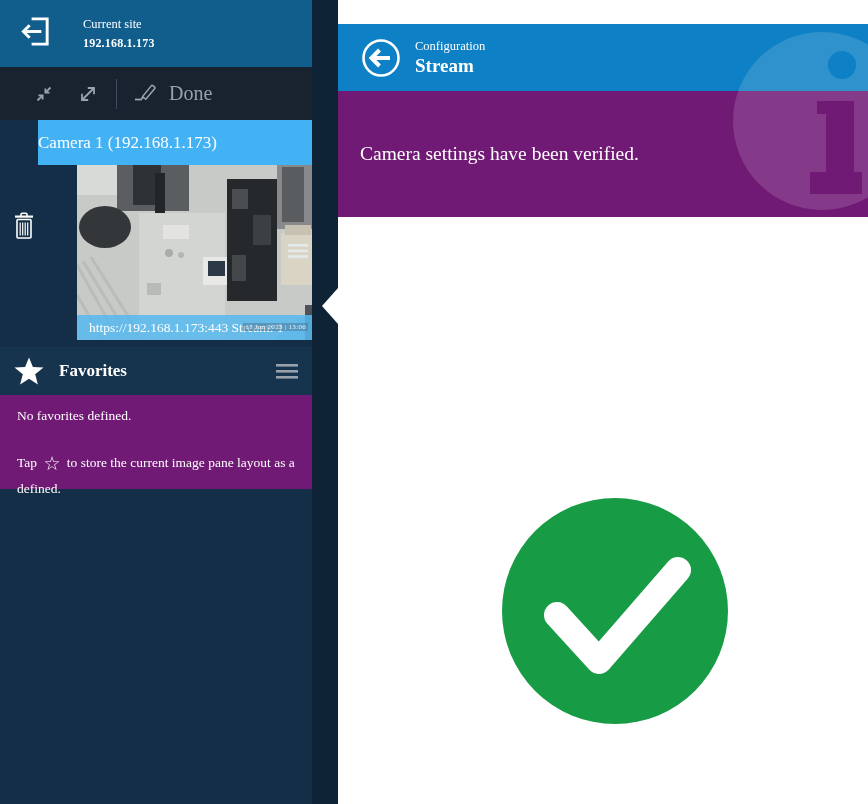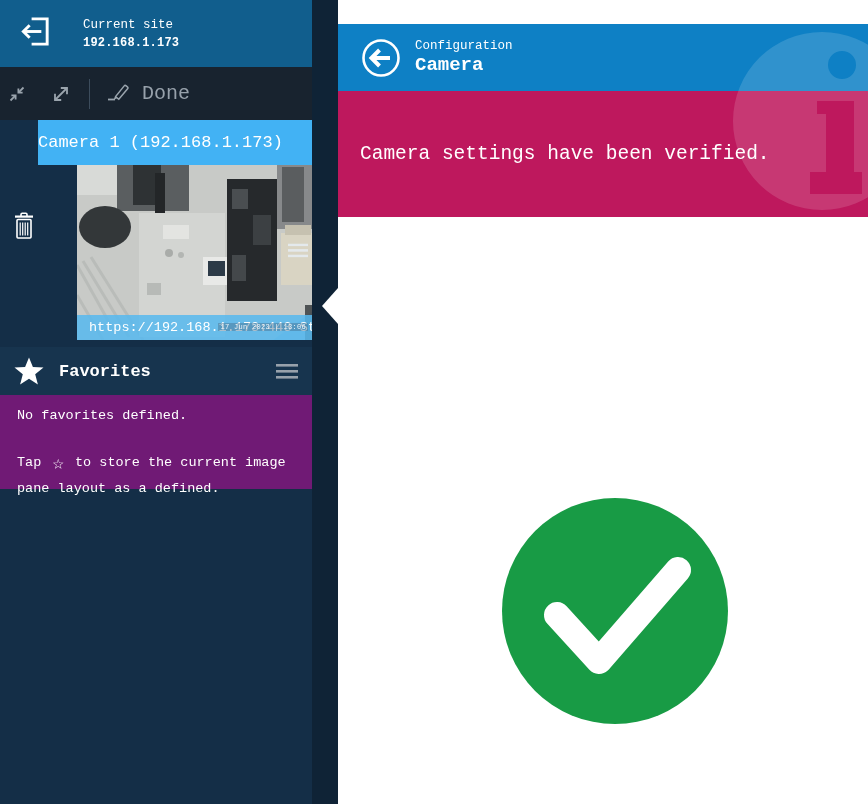--- a/index.html
+++ b/index.html
@@ -1,31 +1,31 @@
 <!DOCTYPE html>
 <html><head>
 <meta charset="utf-8">
 <style>
   * { margin:0; padding:0; box-sizing:border-box; }
   html,body { background:#e8e8e8; }
   .app {
     width:868px; height:804px; position:relative; display:flex; overflow:hidden;
-    font-family:Liberation Mono, monospace; background:#fff;
+    font-family:Liberation Serif, serif; background:#fff;
   }
   
   .sidebar { width:338px; height:100%; background:#0f2336; position:relative; flex:none; z-index:1; }
   .side-col { position:absolute; left:0; top:0; width:312px; height:100%; background:#142e47; }
   .site-header {
     height:67px; background:#115e8d; display:flex; align-items:center;
     padding-left:18px; cursor:pointer;
   }
   .site-text { margin-left:30px; color:#fff; }
   .site-label { font-size:12.5px; font-weight:400; }
   .site-value { font-size:12px; font-weight:700; margin-top:4px; letter-spacing:.2px; }
-  .toolbar { height:53px; background:#18232f; display:flex; align-items:center; padding-left:1px; }
+  .toolbar { height:53px; background:#18232f; display:flex; align-items:center; padding-left:28px; }
   .tb-btn { width:32px; height:36px; display:flex; align-items:center; justify-content:center; cursor:pointer; }
   .tb-btn + .tb-btn { margin-left:12px; }
   .tb-divider { width:1px; height:30px; background:#3c4c5c; margin:0 10px 0 12px; }
   .done-btn { display:flex; align-items:center; gap:10px; color:#97a1ab; font-size:20px; cursor:pointer; padding:4px 6px; }
   .section-header { height:48px; background:#17344e; display:flex; align-items:center; padding:0 10px 0 12px; }
   .section-icon { width:34px; display:flex; justify-content:center; }
   .section-title { color:#fff; font-weight:700; font-size:17px; margin-left:13px; flex:1; }
   .menu-btn { padding:6px 4px; cursor:pointer; color:#97a1ab; display:flex; }
   
   .tile-row { position:relative; height:220px; }
@@ -52,21 +52,21 @@
   .fav-empty { margin-bottom:24px; }
   .fav-hint { width:282px; }
   .star-glyph { font-size:19px; vertical-align:-3px; padding:0 3px; font-weight:400; }
   
   .main { flex:1; position:relative; background:#fff;margin-top:24px; }
   .main-header { height:67px; background:#0e80c5; display:flex; align-items:center; padding-left:22px; position:relative; }
   .mh-text { margin-left:13px; color:#fff; }
   .mh-crumb { font-size:12.5px; }
   .mh-title { font-size:19px; font-weight:700; margin-top:1px; }
   .banner {
-    height:126px; background:#be185d; display:flex; align-items:center;
+    height:126px; background:#701a75; display:flex; align-items:center;
     padding-left:22px; color:#fff; font-size:19.5px; position:relative;
   }
   .watermark { position:absolute; top:0; right:0; width:210px; height:193px; pointer-events:none; z-index:2; }
   .back-btn { cursor:pointer; display:flex; position:relative; z-index:3; }
   .callout-arrow {
     position:absolute; left:-16px; top:264px; width:0; height:0; z-index:4;
     border-top:18px solid transparent; border-bottom:18px solid transparent; border-right:16px solid #fff;
   }
   .check-wrap { position:absolute; left:164px; top:474px; width:226px; height:226px; }
 </style>
@@ -227,21 +227,21 @@
     <div class="main-header">
       <span class="back-btn">
         <svg width="42" height="42" viewBox="0 0 42 42">
           <circle cx="21" cy="21" r="17.5" stroke="#fff" stroke-width="2.6" fill="none"></circle>
           <line x1="30" y1="21" x2="13" y2="21" stroke="#fff" stroke-width="4"></line>
           <path d="M19.5,13 L11.5,21 L19.5,29" stroke="#fff" stroke-width="4" fill="none" stroke-linejoin="miter"></path>
         </svg>
       </span>
       <span class="mh-text">
         <div class="mh-crumb">Configuration</div>
-        <div class="mh-title">Camera</div>
+        <div class="mh-title">Stream</div>
       </span>
     </div>
 
     <div class="banner">
       <span>Camera settings have been verified.</span>
     </div>
 
     <div class="callout-arrow"></div>
 
     <div class="check-wrap">

